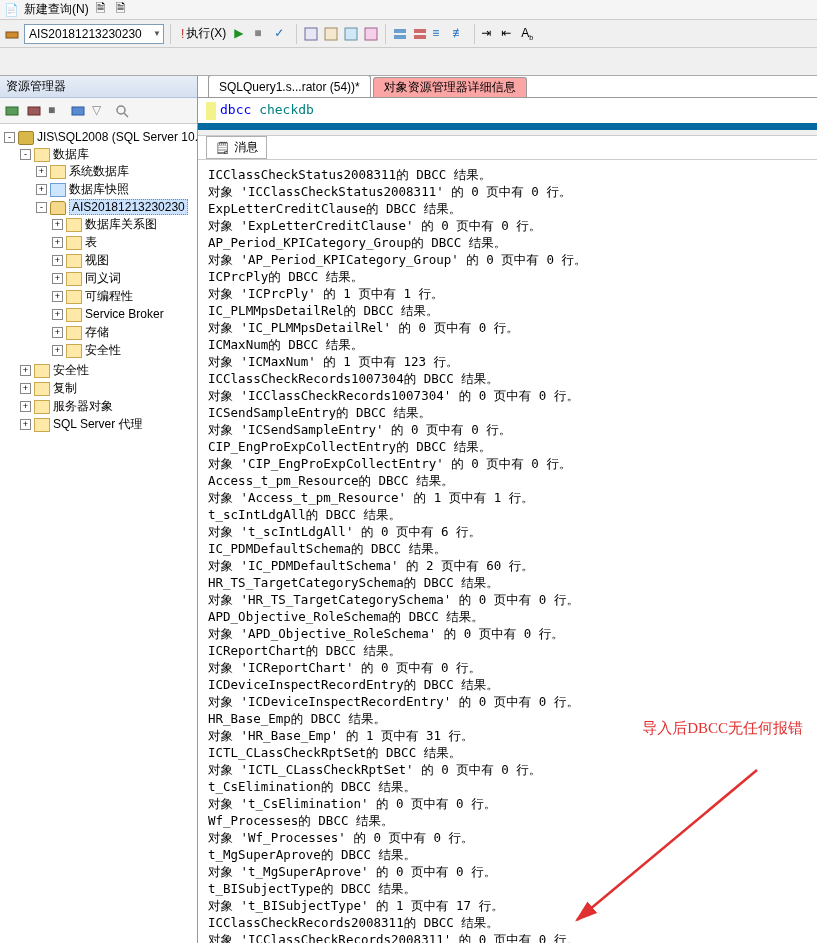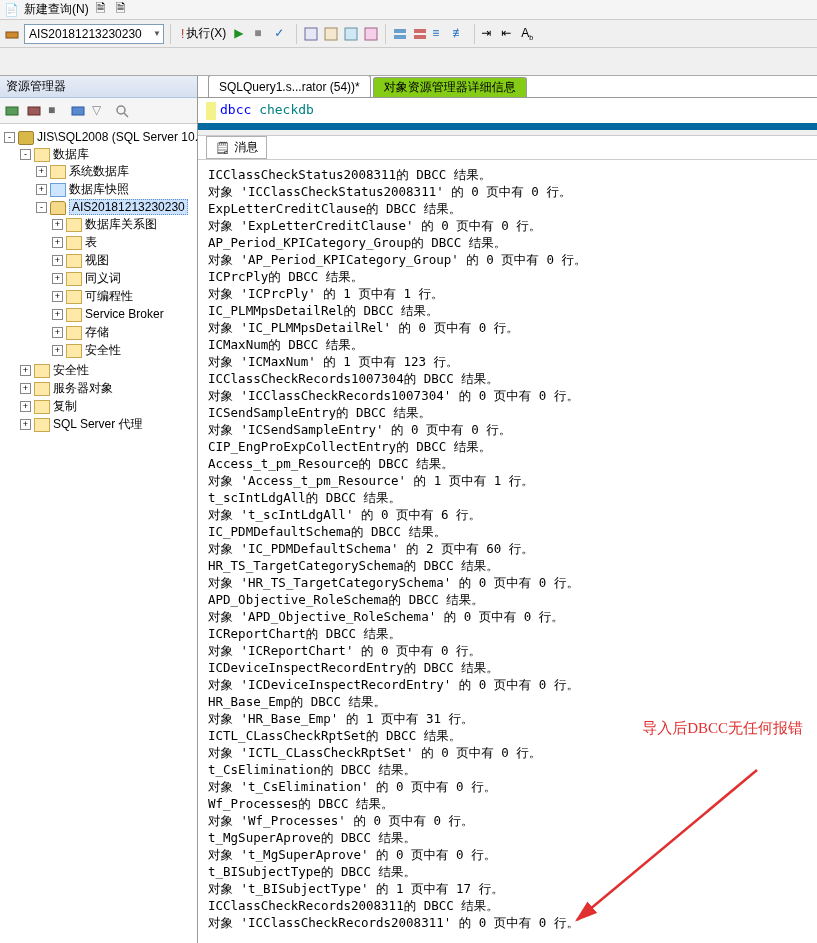--- a/index.html
+++ b/index.html
@@ -23,21 +23,21 @@
   .tree li { white-space: nowrap; padding: 1px 0; }
   .tree .exp { display: inline-block; width: 11px; height: 11px; border: 1px solid #888; text-align: center; line-height: 9px; font-size: 9px; margin-right: 3px; background: #fff; cursor: pointer; vertical-align: middle; }
   .tree .ticon { display: inline-block; width: 16px; height: 14px; vertical-align: middle; margin-right: 3px; }
   .tree .sel { background: #cce3ff; border: 1px dotted #5a8ed0; padding: 0 2px; }
   .ticon.server { background: #d9b84a; border: 1px solid #a08030; border-radius: 2px; }
   .ticon.folder { background: #ffe9a8; border: 1px solid #caa84e; }
   .ticon.db { background: #f5d98a; border: 1px solid #b08a2a; border-radius: 3px 3px 1px 1px; }
   .ticon.snap { background: #cde5ff; border: 1px solid #6a9ed4; }
   .content { flex: 1; display: flex; flex-direction: column; overflow: hidden; background: #fff; }
   .tabs { height: 22px; display: flex; align-items: flex-end; padding-left: 10px; background: #fff; border-bottom: 1px solid #999; }
-  .tab { height: 20px; padding: 0 10px; border: 1px solid #999; border-bottom: none; background: #84cc16; margin-right: 2px; display: flex; align-items: center; font-size: 12px; border-radius: 3px 3px 0 0; position: relative; }
+  .tab { height: 20px; padding: 0 10px; border: 1px solid #999; border-bottom: none; background: #fca5a5; margin-right: 2px; display: flex; align-items: center; font-size: 12px; border-radius: 3px 3px 0 0; position: relative; }
   .tab.active { background: #fff; height: 22px; z-index: 2; }
   .editor { height: 32px; background: #fff; border-bottom: 7px solid #0369a1; padding: 4px 8px; font-family: Consolas, monospace; font-size: 13px; display: flex; align-items: flex-start; }
   .editor .gutter { width: 10px; height: 18px; background: #f3f38a; margin-right: 4px; }
   .editor .kw { color: #0000ff; }
   .editor .cmd { color: #008080; }
   .ruler { height: 6px; background: #f0f0f0; border-bottom: 1px solid #ccc; }
   .msg-tab-row { height: 24px; background: #fff; border-bottom: 1px solid #ccc; display: flex; align-items: center; padding-left: 8px; gap: 4px; }
   .msg-tab { padding: 2px 8px; border: 1px solid #b0b0b0; background: #fff; display: flex; align-items: center; gap: 4px; font-size: 12px; }
   .messages { flex: 1; overflow: auto; padding: 6px 10px 20px 10px; font-family: Consolas, "SimSun", monospace; font-size: 12.5px; line-height: 17px; color: #000; position: relative; background: #fff; }
   .messages div { white-space: nowrap; }
@@ -161,22 +161,22 @@
                     <li><span class="exp">+</span><span class="ticon folder"></span><span>同义词</span></li>
                     <li><span class="exp">+</span><span class="ticon folder"></span><span>可编程性</span></li>
                     <li><span class="exp">+</span><span class="ticon folder"></span><span>Service Broker</span></li>
                     <li><span class="exp">+</span><span class="ticon folder"></span><span>存储</span></li>
                     <li><span class="exp">+</span><span class="ticon folder"></span><span>安全性</span></li>
                   </ul>
                 </li>
               </ul>
             </li>
             <li><span class="exp">+</span><span class="ticon folder"></span><span>安全性</span></li>
+            <li><span class="exp">+</span><span class="ticon folder"></span><span>复制</span></li>
             <li><span class="exp">+</span><span class="ticon folder"></span><span>服务器对象</span></li>
-            <li><span class="exp">+</span><span class="ticon folder"></span><span>复制</span></li>
             <li><span class="exp">+</span><span class="ticon folder"></span><span>SQL Server 代理</span></li>
           </ul>
         </li>
       </ul>
     </div>
   </div>
 
   <div class="content">
     <div class="tabs">
       <div class="tab active">
@@ -209,20 +209,21 @@
         <div>对象 'ICPrcPly' 的 1 页中有 1 行。</div>
         <div>IC_PLMMpsDetailRel的 DBCC 结果。</div>
         <div>对象 'IC_PLMMpsDetailRel' 的 0 页中有 0 行。</div>
         <div>ICMaxNum的 DBCC 结果。</div>
         <div>对象 'ICMaxNum' 的 1 页中有 123 行。</div>
         <div>ICClassCheckRecords1007304的 DBCC 结果。</div>
         <div>对象 'ICClassCheckRecords1007304' 的 0 页中有 0 行。</div>
         <div>ICSendSampleEntry的 DBCC 结果。</div>
         <div>对象 'ICSendSampleEntry' 的 0 页中有 0 行。</div>
         <div>CIP_EngProExpCollectEntry的 DBCC 结果。</div>
+        <div>对象 'CIP_EngProExpCollectEntry' 的 0 页中有 0 行。</div>
         <div>Access_t_pm_Resource的 DBCC 结果。</div>
         <div>对象 'Access_t_pm_Resource' 的 1 页中有 1 行。</div>
         <div>t_scIntLdgAll的 DBCC 结果。</div>
         <div>对象 't_scIntLdgAll' 的 0 页中有 6 行。</div>
         <div>IC_PDMDefaultSchema的 DBCC 结果。</div>
         <div>对象 'IC_PDMDefaultSchema' 的 2 页中有 60 行。</div>
         <div>HR_TS_TargetCategorySchema的 DBCC 结果。</div>
         <div>对象 'HR_TS_TargetCategorySchema' 的 0 页中有 0 行。</div>
         <div>APD_Objective_RoleSchema的 DBCC 结果。</div>
         <div>对象 'APD_Objective_RoleSchema' 的 0 页中有 0 行。</div>

